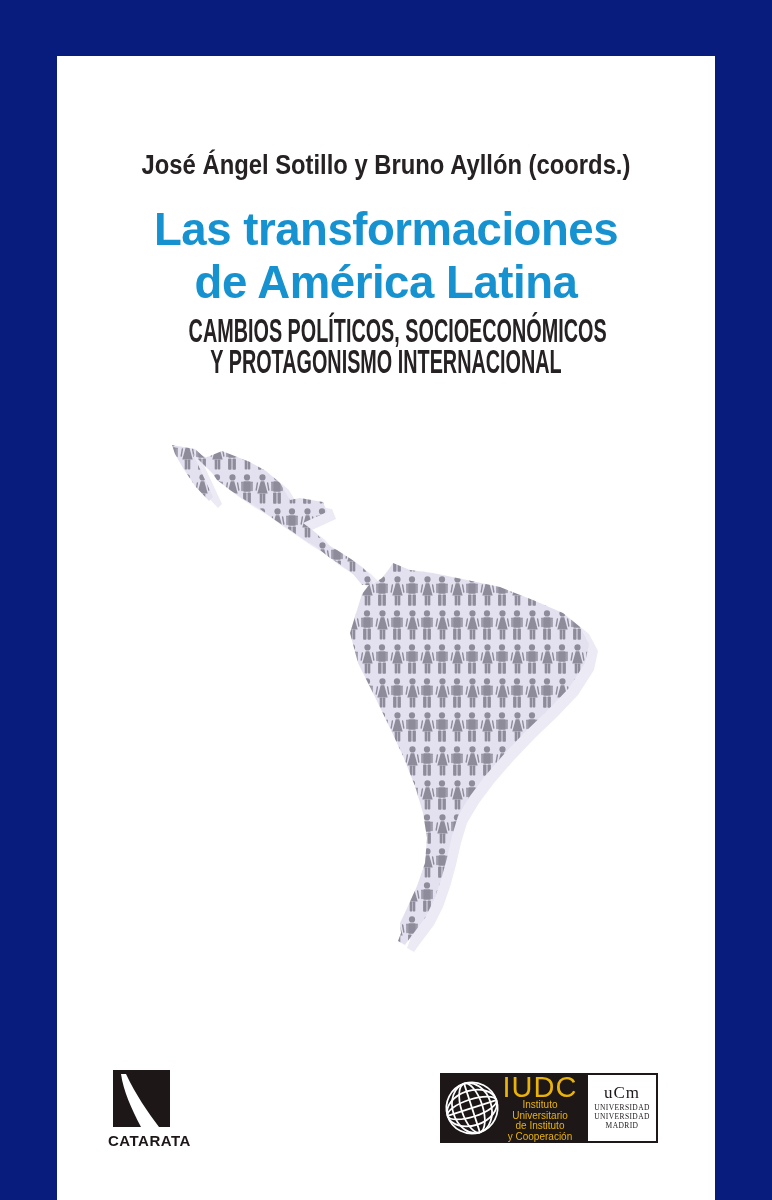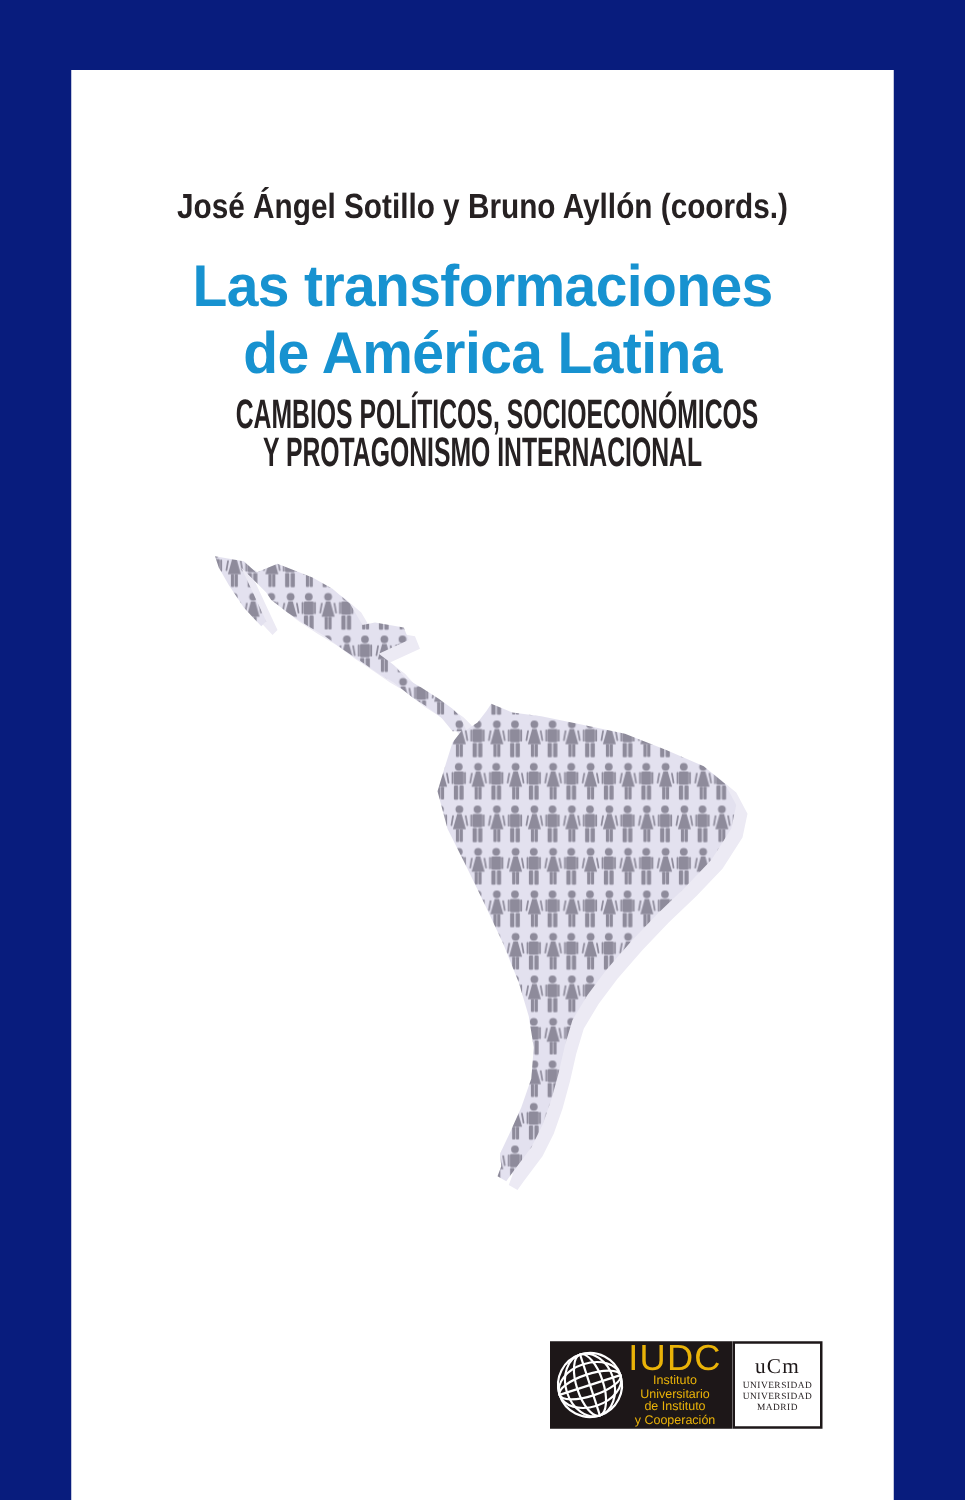--- a/index.html
+++ b/index.html
@@ -122,20 +122,27 @@
         <use href="#woman" x="1" y="36"></use>
         <use href="#man" x="16" y="36"></use>
       </pattern>
     </defs>
 
     <path transform="translate(9,7)" fill="#eceaf4" d="M7,7 L30,11 L40,20 L57,13 L85,24 L101,33 L115,45 L125,62 L135,60 L158,64 L162,74 L138,85 L150,94 L160,105 L172,112 L186,121 L197,129 L203,135 L208,146 L217,140 L224,131 L228,125 L245,132 L268,135 L302,142 L335,149 L368,162 L398,175 L415,189 L424,206 L420,225 L404,250 L383,272 L361,293 L340,315 L320,338 L305,358 L293,378 L287,398 L282,420 L276,442 L269,462 L260,480 L251,492 L245,500 L240,507 L233,503 L236,495 L235,485 L243,468 L252,448 L260,425 L262,400 L258,375 L250,348 L238,318 L224,288 L208,255 L193,225 L185,195 L192,172 L197,156 L204,147 L197,147 L188,136 L176,127 L165,120 L150,108 L138,101 L125,92 L110,82 L95,71 L80,62 L65,52 L52,42 L48,36 L28,16 L48,59 L44,63 L30,48 L18,30 L10,16 Z"></path>
 
     <path fill="url(#people)" d="M7,7 L30,11 L40,20 L57,13 L85,24 L101,33 L115,45 L125,62 L135,60 L158,64 L162,74 L138,85 L150,94 L160,105 L172,112 L186,121 L197,129 L203,135 L208,146 L217,140 L224,131 L228,125 L245,132 L268,135 L302,142 L335,149 L368,162 L398,175 L415,189 L424,206 L420,225 L404,250 L383,272 L361,293 L340,315 L320,338 L305,358 L293,378 L287,398 L282,420 L276,442 L269,462 L260,480 L251,492 L245,500 L240,507 L233,503 L236,495 L235,485 L243,468 L252,448 L260,425 L262,400 L258,375 L250,348 L238,318 L224,288 L208,255 L193,225 L185,195 L192,172 L197,156 L204,147 L197,147 L188,136 L176,127 L165,120 L150,108 L138,101 L125,92 L110,82 L95,71 L80,62 L65,52 L52,42 L48,36 L28,16 L48,59 L44,63 L30,48 L18,30 L10,16 Z"></path>
   </svg>
 
+  <div class="catarata">
+    <svg width="57" height="57" viewBox="0 0 57 57" aria-hidden="true">
+      <rect width="57" height="57" fill="#1d1718"></rect>
+      <path d="M8,4 L13,4 C23,25 34,41 46,57 L28,57 C18,38 10.5,21 8,4 Z" fill="#ffffff"></path>
+    </svg>
+    <div class="catarata-word">CATARATA</div>
+  </div>
 
   <div class="iudc-ucm">
     <div class="iudc-black">
       <svg class="globe" width="58" height="58" viewBox="0 0 60 60" aria-hidden="true">
         <g stroke="#ffffff" stroke-width="1.8" fill="none" transform="rotate(-18 30 30)">
           <circle cx="30" cy="30" r="26.5"></circle>
           <ellipse cx="30" cy="30" rx="11" ry="26.5"></ellipse>
           <ellipse cx="30" cy="30" rx="20" ry="26.5"></ellipse>
           <line x1="30" y1="3.5" x2="30" y2="56.5"></line>
           <ellipse cx="30" cy="30" rx="26.5" ry="9"></ellipse>

